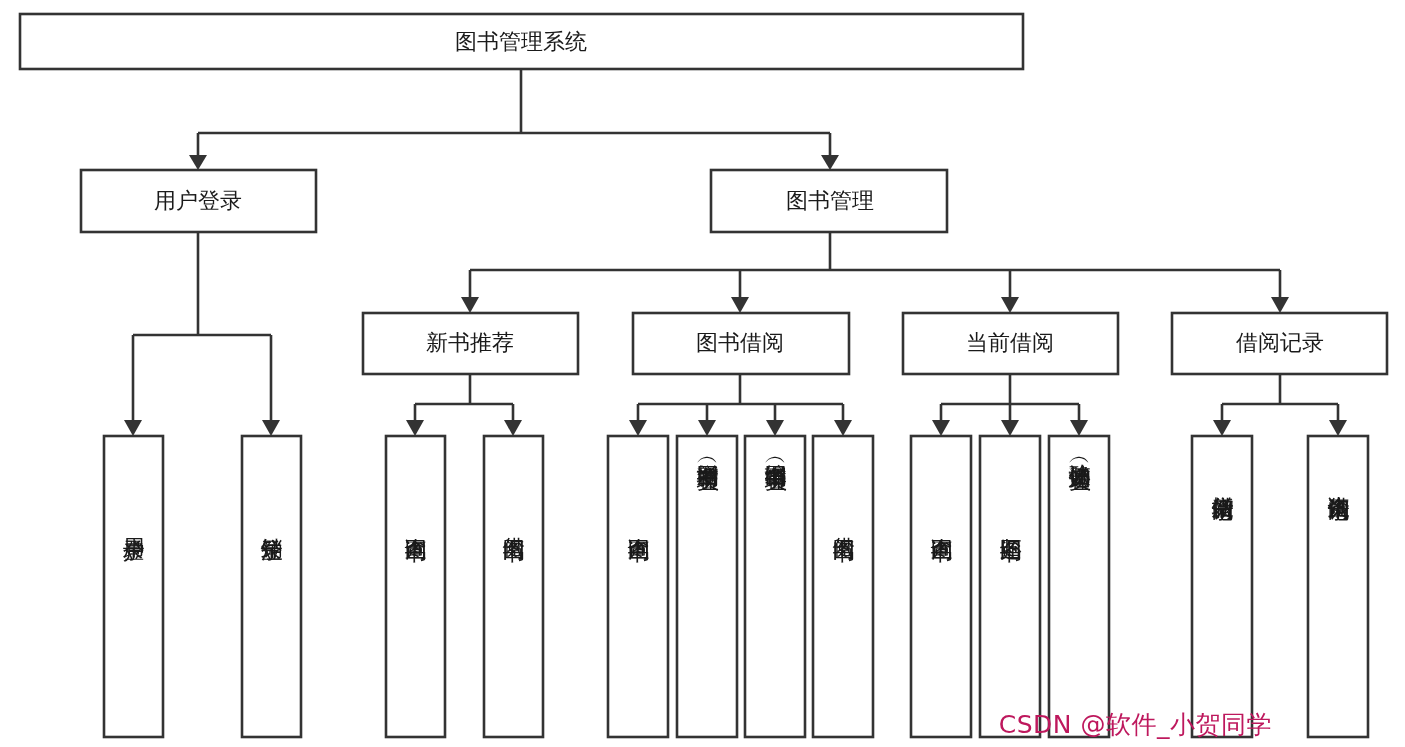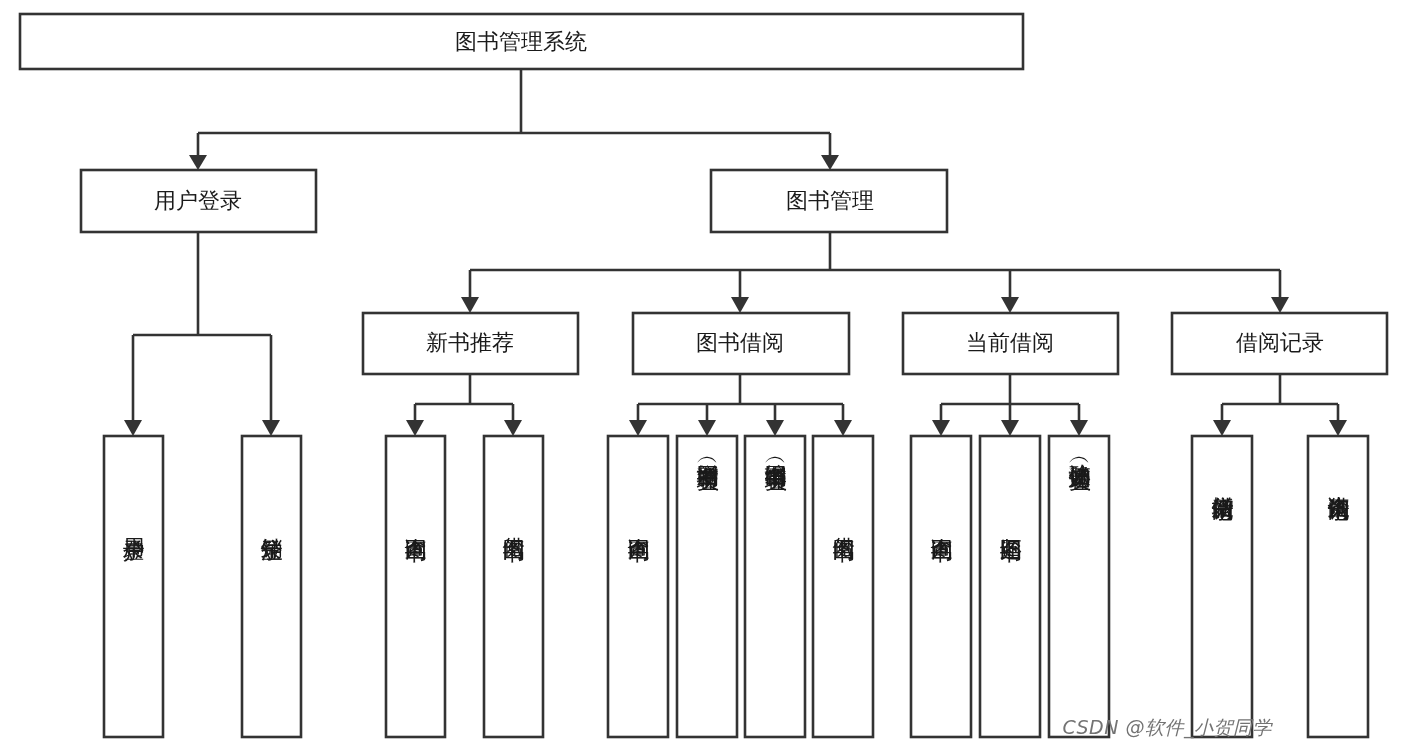--- a/index.html
+++ b/index.html
@@ -61,25 +61,24 @@
     letter-spacing: 1px;
     text-align: start;
     white-space: nowrap;
     pointer-events: none;
   }
   #watermark {
     position: absolute;
     right: 12px;
     bottom: 6px;
     font-family: "DejaVu Sans", "Liberation Sans", sans-serif;
-    font-size: 19px;
-    color: #737373;
+    font-size: 25px;
+    color: #be185d;
     white-space: nowrap;
     letter-spacing: 0.5px;
-    font-style: italic;
   }
 </style>
 </head>
 <body>
 
 <div id="diagram-root">
 
   <svg id="flow" viewBox="0 0 1405 747">
     <defs>
       <marker id="arr" viewBox="0 0 12 14" refX="6" refY="13" markerWidth="12" markerHeight="14" orient="auto-start-reverse" markerUnits="userSpaceOnUse">

